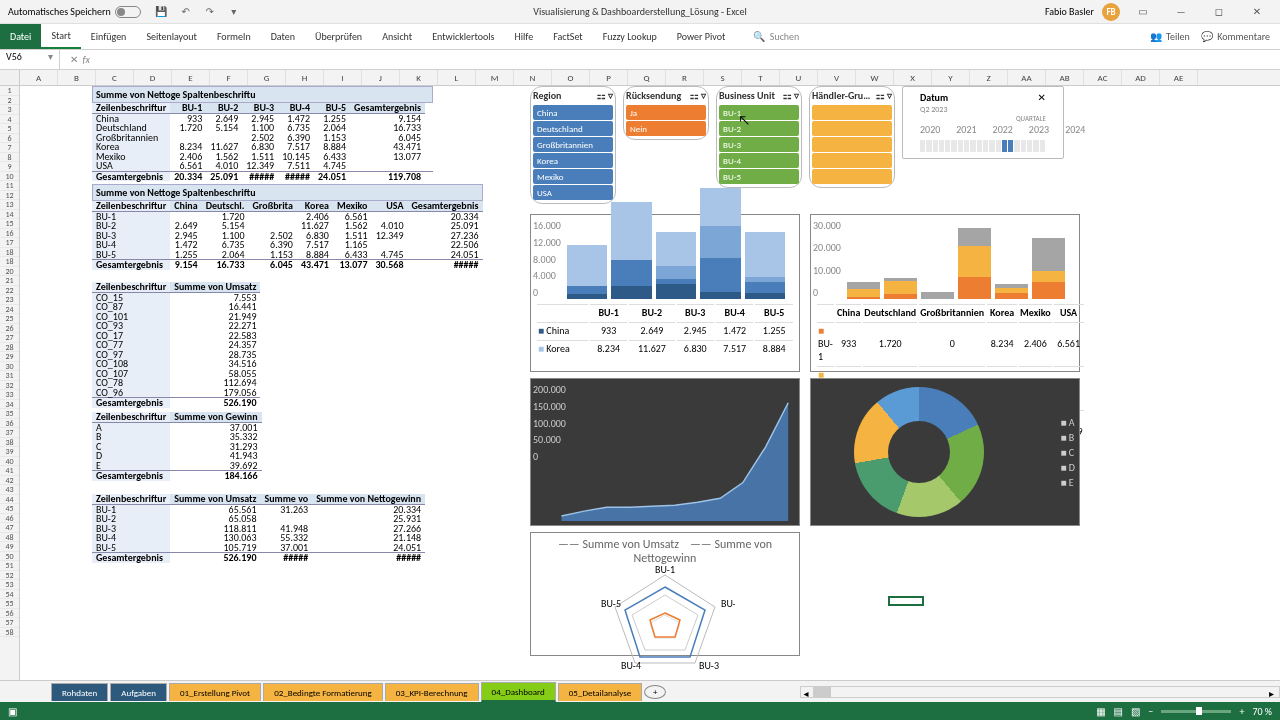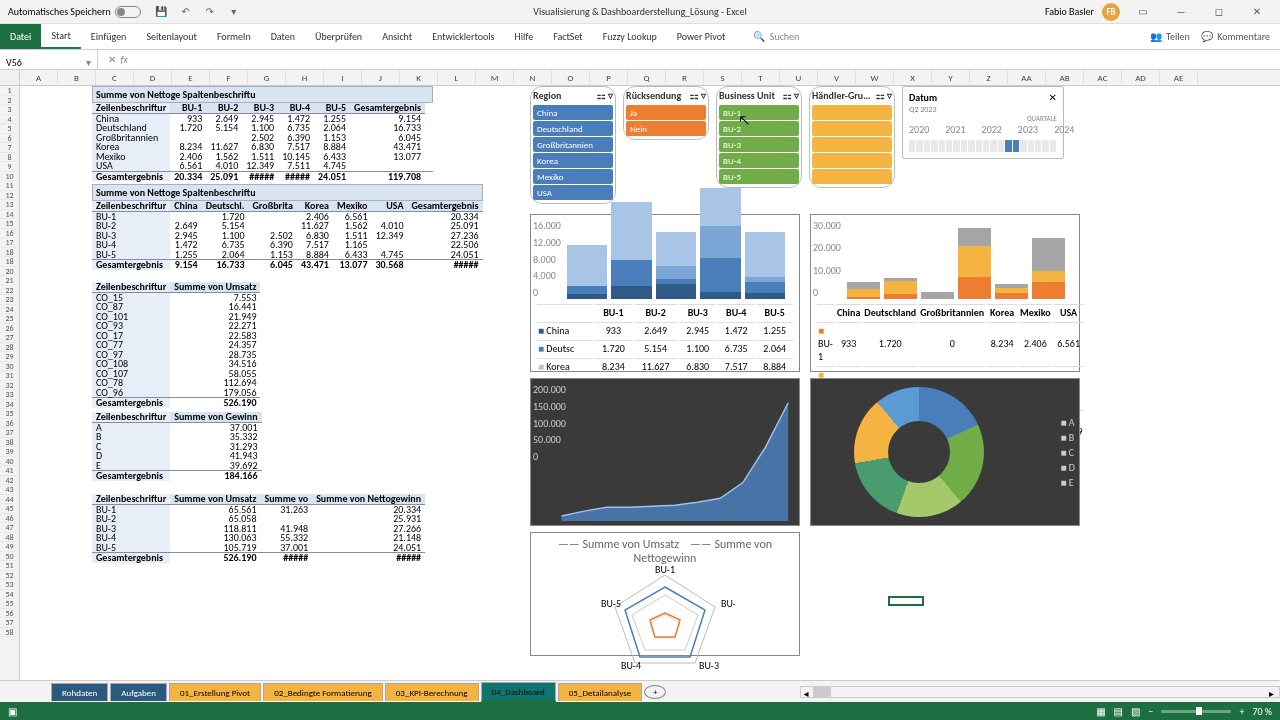--- a/index.html
+++ b/index.html
@@ -16,21 +16,21 @@
 .winbtn { width:30px; height:18px; display:flex; align-items:center; justify-content:center; color:#555; }
 
 .ribbonbar { height:26px; background:#fff; display:flex; align-items:stretch; border-bottom:1px solid #d0d0d0; }
 .ribbon-tab { padding:0 10px; display:flex; align-items:center; color:#333; cursor:pointer; }
 .ribbon-tab.file { background:#1d6f42; color:#fff; font-weight:500; }
 .ribbon-tab.active { border-bottom:2px solid #15803d; }
 .ribbon-right { margin-left:auto; display:flex; align-items:center; gap:12px; padding-right:10px; }
 .ribbon-btn { display:flex; gap:3px; align-items:center; color:#555; }
 
 .fxbar { height:20px; background:#fff; border-bottom:1px solid #d0d0d0; display:flex; align-items:center; }
-.namebox { width:98px; border-right:1px solid #d0d0d0; padding:0 6px; height:100%; display:flex; align-items:flex-end; }
+.namebox { width:60px; border-right:1px solid #d0d0d0; padding:0 6px; height:100%; display:flex; align-items:flex-start; }
 .fx-icon { width:40px; display:flex; gap:4px; justify-content:center; color:#888; }
 .formula-input { flex:1; padding:0 6px; }
 
 .colhdr { height:16px; background:#f3f3f3; border-bottom:1px solid #ccc; display:flex; position:relative; }
 .corner { width:20px; border-right:1px solid #ccc; background:#f0f0f0; }
 .col { width:38px; border-right:1px solid #e0e0e0; text-align:center; font-size:9px; line-height:16px; color:#444; }
 
 .workarea { position:absolute; top:86px; left:0; right:0; bottom:40px; display:flex; }
 .rowhdr { width:20px; background:#f3f3f3; border-right:1px solid #ccc; }
 .rowhdr div { height:9.5px; border-bottom:1px solid #e8e8e8; text-align:center; font-size:8px; line-height:9.5px; color:#555; }
@@ -46,21 +46,21 @@
 .pivot .gt { font-weight:bold; border-top:1px solid #88a; }
 
 
 .slicer { position:absolute; border:1px solid #bbb; background:#fff; padding:2px; font-size:9px; border-radius:12px; }
 .slicer .sh { display:flex; justify-content:space-between; margin-bottom:3px; font-weight:bold; color:#333; }
 .slicer .sb { display:block; margin:1px 0; padding:2px 4px; border-radius:2px; color:#fff; font-size:9px; }
 .sl-blue .sb { background:#4a7ebb; }
 .sl-orange .sb { background:#ed7d31; }
 .sl-green .sb { background:#70ad47; }
 .sl-yellow .sb { background:#f5b441; }
-.timeline { position:absolute; border:1px solid #bbb; background:#fff; padding:4px 6px; font-size:9px; border-radius:2px; }
+.timeline { position:absolute; border:1px solid #bbb; background:#fff; padding:4px 17px; font-size:9px; border-radius:2px; }
 .timeline .tbar { height:12px; background:#e8e8e8; display:flex; margin:4px 0 2px; }
 .timeline .tseg { flex:1; border-right:1px solid #fff; }
 .timeline .tseg.sel { background:#4a7ebb; }
 .timeline .tlabels { display:flex; font-size:7px; color:#888;gap:16px; }
 .timeline .tlabels span { flex:1; text-align:center; }
 
 
 .chart { position:absolute; border:1px solid #888; background:#fff; padding:4px; }
 .chart.dark { background:#3a3a3a; }
 .bars { display:flex; align-items:flex-end; height:80px; gap:4px; padding:0 10px; }
@@ -74,21 +74,21 @@
 .donut::after { content:''; position:absolute; width:62px; height:62px; background:#3a3a3a; border-radius:50%; left:34px; top:34px; }
 .radar { position:relative; height:110px; display:flex; align-items:center; justify-content:center; }
 .radar svg { width:140px; height:110px; }
 
 .sel-cell { position:absolute; border:2px solid #1d6f42; width:36px; height:10px; }
 
 .sheetbar { position:absolute; bottom:18px; left:0; right:0; height:22px; background:#f3f3f3; border-top:1px solid #ccc; display:flex; align-items:center; padding-left:50px; }
 .stab { padding:3px 10px; margin:0 1px; border:1px solid #aaa; border-bottom:none; font-size:9px; cursor:pointer; }
 .stab.navy { background:#2d5a7c; color:#fff; }
 .stab.yellow { background:#f5b441; }
-.stab.white { background:#0f766e; border-bottom:2px solid #1d6f42; }
+.stab.white { background:#84cc16; border-bottom:2px solid #1d6f42; }
 .stab.add { background:none; border:1px solid #888; border-radius:50%; width:14px; height:14px; display:flex; align-items:center; justify-content:center; }
 .hscroll { margin-left:auto; width:480px; height:12px; border:1px solid #ccc; display:flex; }
 .hscroll .thumb { width:18px; background:#ccc; margin-left:2px; }
 
 .statusbar { position:absolute; bottom:0; left:0; right:0; height:18px; background:#1d6f42; display:flex; align-items:center; padding:0 8px; color:#fff; font-size:9px; }
 .statusbar .right { margin-left:auto; display:flex; gap:8px; align-items:center; }
 .zoom-slider { width:70px; height:3px; background:#6aa67e; position:relative; }
 .zoom-slider::after { content:''; width:6px; height:8px; background:#fff; position:absolute; left:35px; top:-3px; }
 </style>
 </head>
@@ -693,28 +693,20 @@
             </tr>
             <tr>
               <td style="text-align:left"><span style="color:#2e5a87">■</span> China</td>
               <td>933</td>
               <td>2.649</td>
               <td>2.945</td>
               <td>1.472</td>
               <td>1.255</td>
             </tr>
             <tr>
-              <td style="text-align:left"><span style="color:#4a7ebb">■</span> Deutsc</td>
-              <td>1.720</td>
-              <td>5.154</td>
-              <td>1.100</td>
-              <td>6.735</td>
-              <td>2.064</td>
-            </tr>
-            <tr>
               <td style="text-align:left"><span style="color:#a8c5e8">■</span> Korea</td>
               <td>8.234</td>
               <td>11.627</td>
               <td>6.830</td>
               <td>7.517</td>
               <td>8.884</td>
             </tr>
           </tbody>
         </table>
     </div>

